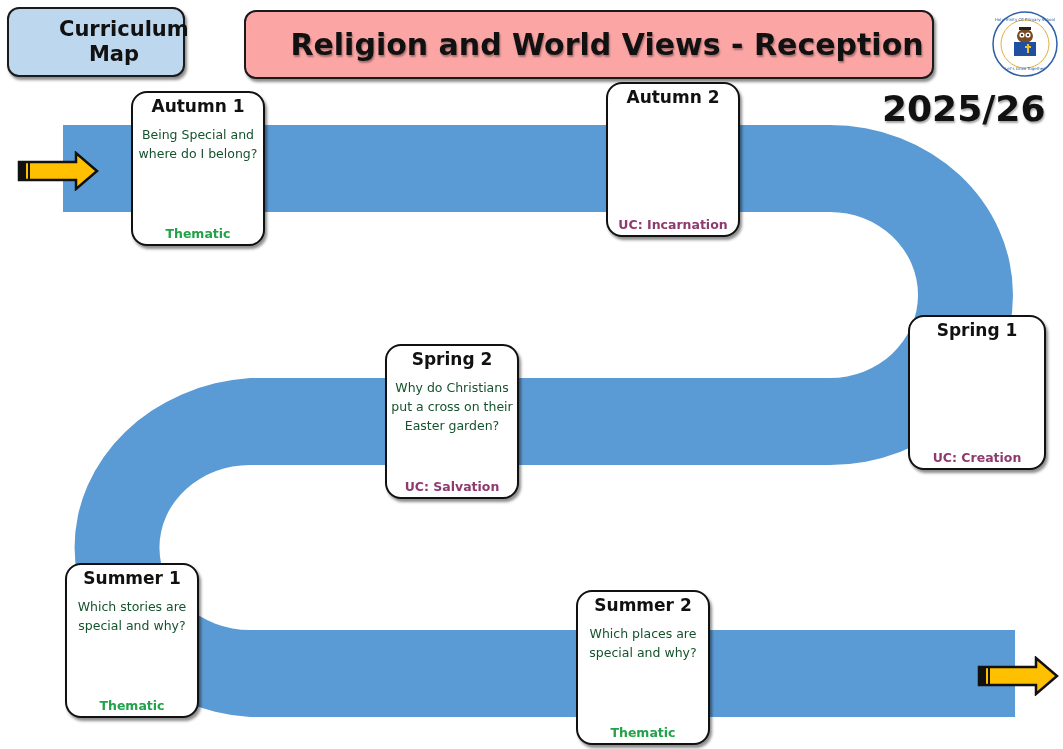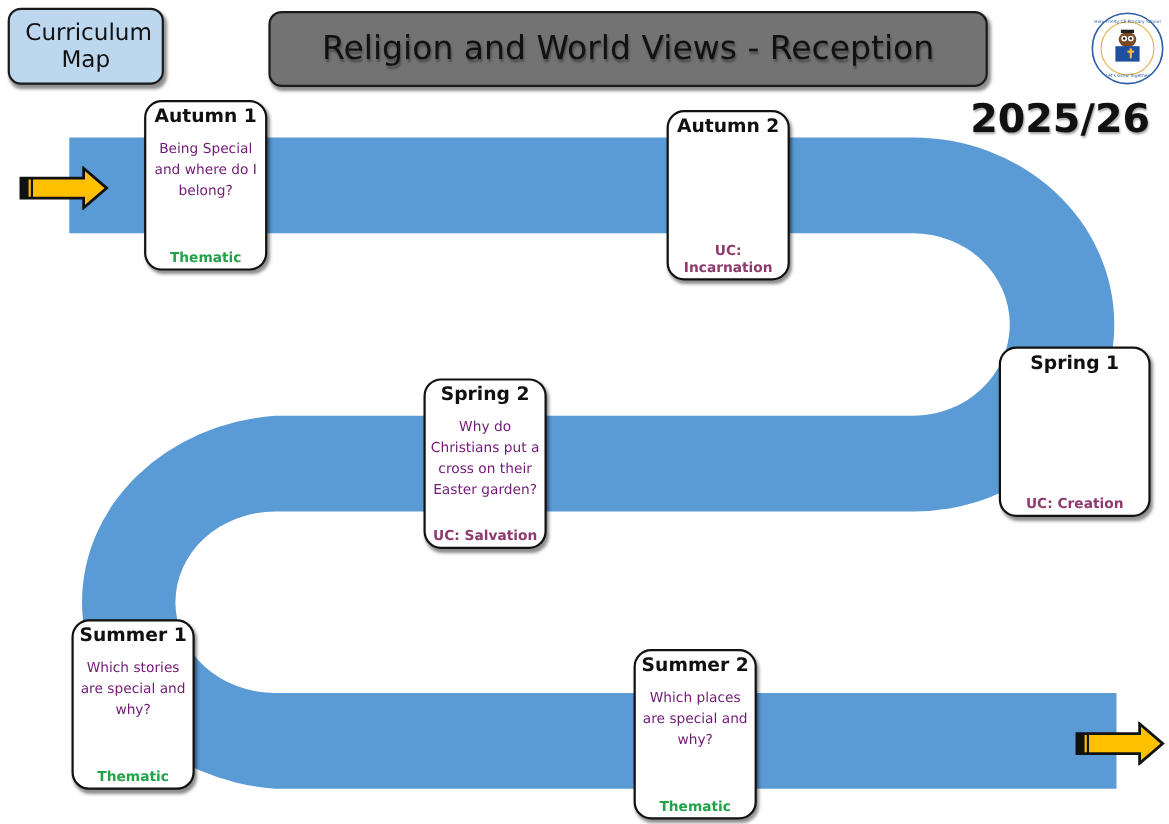--- a/index.html
+++ b/index.html
@@ -1,50 +1,50 @@
 <!DOCTYPE html>
 <html><head>
 <meta charset="utf-8">
 <style>
   html, body { margin:0; padding:0; }
   body { width:1063px; height:749px; position:relative; background:#ffffff; overflow:hidden;
          font-family:"DejaVu Sans", sans-serif; }
   #path-svg { position:absolute; left:0; top:0; }
   .header-box { position:absolute; border:2px solid #1a1a1a; border-radius:12px;
                 box-shadow:2px 3px 3px rgba(0,0,0,0.45); display:flex; align-items:center; justify-content:center;
-                text-align:center; font-weight:normal; color:#111; }
+                text-align:center; font-weight:bold; color:#111;padding-left:36px; }
   #curriculum-box { left:7px; top:7px; width:138px; height:66px; background:#bdd7ee;
                     font-size:21px; line-height:25px; }
   #title-box { left:244px; top:10px; width:650px; height:65px; background:#ffc000;
                font-size:30px; text-shadow:1px 2px 2px rgba(0,0,0,0.35); }
   #year { position:absolute; left:882px; top:88px; font-size:36px; font-weight:bold; color:#111;
           text-shadow:1px 2px 2px rgba(0,0,0,0.35); font-family:"DejaVu Sans", sans-serif; }
   #logo { position:absolute; left:991px; top:10px; width:68px; height:68px; }
-  .card { position:absolute; width:112px; height:155px; background:#fff; border:2.5px solid #111;
+  .card { position:absolute; width:134px; height:155px; background:#fff; border:2.5px solid #111;
           border-radius:16px; box-shadow:2px 3px 3px rgba(0,0,0,0.45); box-sizing:border-box; }
   .card .term { position:absolute; left:0; right:0; top:3px; text-align:center; font-weight:bold;
                 font-size:17px; color:#111; }
   .card .q { position:absolute; left:4px; right:4px; top:32px; text-align:center; font-size:12.5px;
-             line-height:19px; color:#701a75; }
+             line-height:19px; color:#14532d; }
   .card .unit { position:absolute; left:0; right:0; bottom:3px; text-align:center; font-weight:bold;
                 font-size:12.5px; }
   .arrow { position:absolute; width:84px; height:40px; }
 </style>
 </head>
 <body>
 
 <svg id="path-svg" width="1063" height="749" viewBox="0 0 1063 749">
   <path d="M63,125 L830,125 A183,170 0 0 1 830,465 L250,465 A90,82 0 0 0 250,630 L1015,630 L1015,717 L250,717 A190,170 0 0 1 250,378 L830,378 A88,83 0 0 0 830,212 L63,212 Z" fill="#5b9bd5"></path>
 </svg>
 
 <div id="curriculum-box" class="header-box" style="background: rgb(189, 215, 238);">
   <span style="display:block;width:110px;">Curriculum Map</span>
 </div>
 
-<div id="title-box" class="header-box" style="background: #737373;">
+<div id="title-box" class="header-box" style="background: #fca5a5;">
   <span>Religion and World Views - Reception</span>
 </div>
 
 <div id="year">2025/26</div>
 
 <svg id="logo" viewBox="0 0 68 68">
   <circle cx="34" cy="34" r="32" fill="#fff" stroke="#2e5fa8" stroke-width="1.5"></circle>
   <circle cx="34" cy="34" r="24" fill="none" stroke="#e0b040" stroke-width="1"></circle>
   <g>
     <ellipse cx="34" cy="26" rx="8" ry="7" fill="#7a4b22"></ellipse>
@@ -74,21 +74,21 @@
   <rect x="3" y="11" width="7" height="18" fill="#111"></rect>
   <rect x="12" y="11" width="2" height="18" fill="#111"></rect>
 </svg>
 
 <div class="card" style="left:131px; top:91px;">
   <div class="term">Autumn 1</div>
   <div class="q">Being Special and where do I belong?</div>
   <div class="unit thematic" style="color: rgb(34, 163, 74);">Thematic</div>
 </div>
 
-<div class="card" style="left:606px; top:100px;padding-left:39px;">
+<div class="card" style="left:606px; top:82px;padding-left:39px;">
   <div class="term">Autumn 2</div>
   <div class="unit uc" style="color: rgb(142, 58, 110);">UC: Incarnation</div>
 </div>
 
 <div class="card" style="left:866px; top:315px; width:138px;margin-left:42px;">
   <div class="term">Spring 1</div>
   <div class="unit uc" style="color: rgb(142, 58, 110);">UC: Creation</div>
 </div>
 
 <div class="card" style="left:385px; top:344px;padding-left:44px;">

